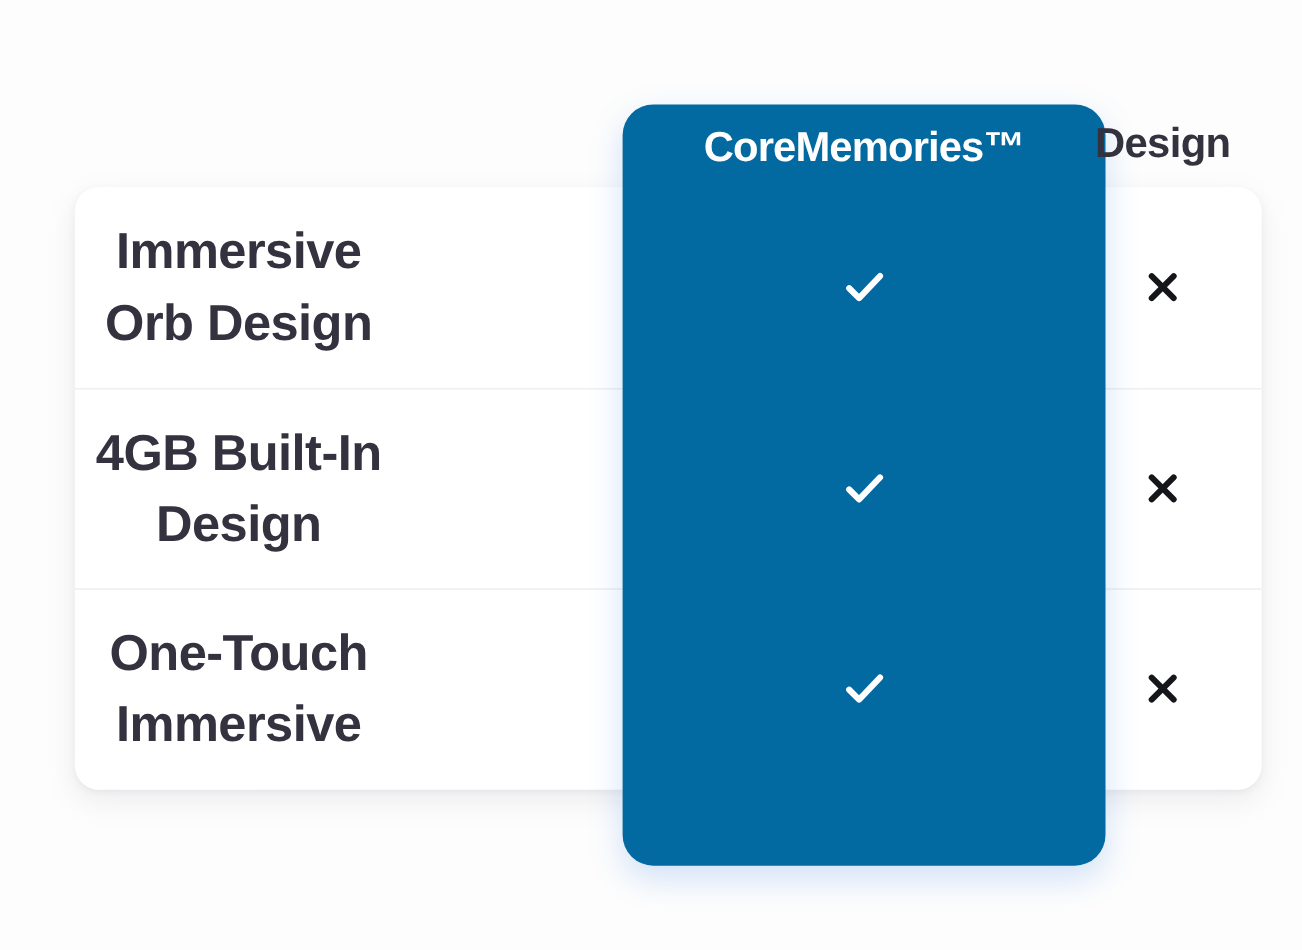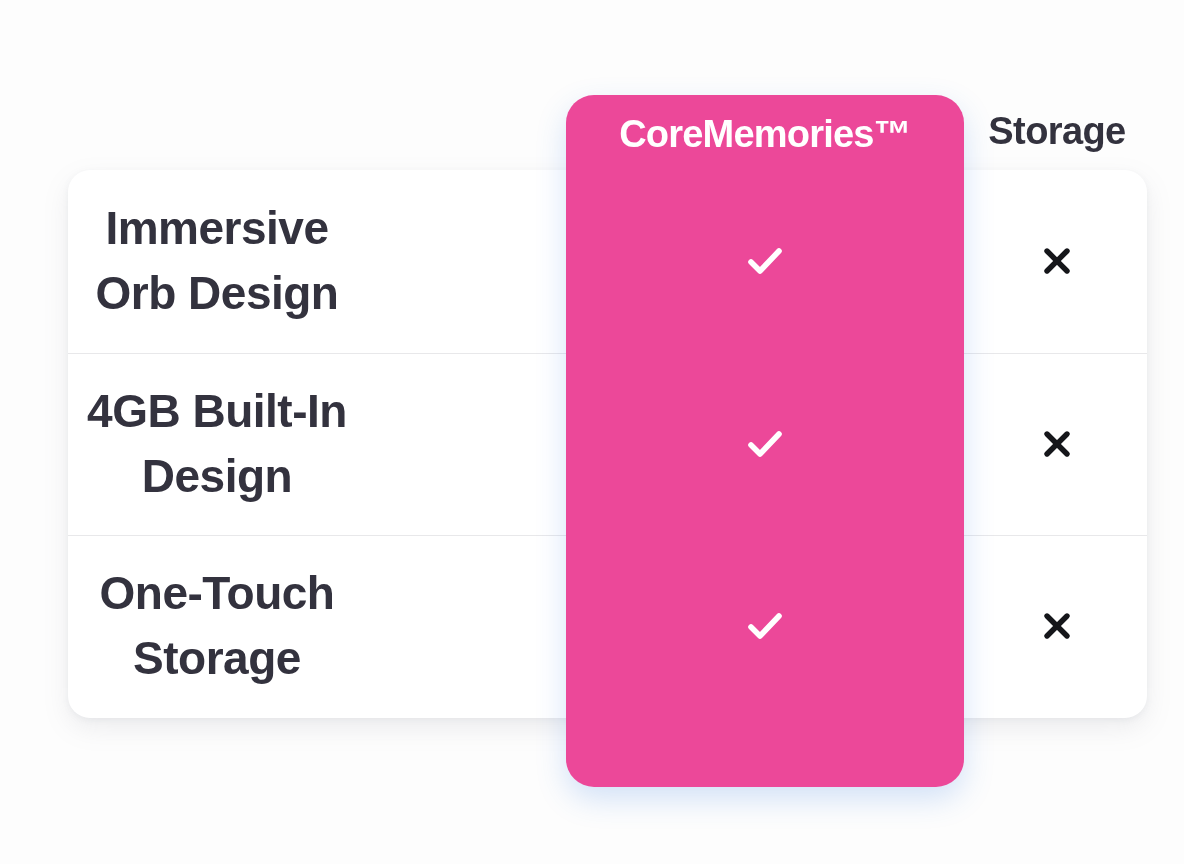--- a/index.html
+++ b/index.html
@@ -103,23 +103,23 @@
     stroke: #15161a;
     stroke-width: 5.4;
     stroke-linecap: round;
   }
 
   
   #highlight-column {
     position: absolute;
     left: 566px;
     top: 95px;
-    width: 398px;
+    width: 439px;
     height: 692px;
-    background: #ec4899;
+    background: #0369a1;
     border-radius: 28px;
     box-shadow: 0 12px 30px rgba(58, 128, 228, 0.22);
     z-index: 3;
   }
 
   #header-corememories {
     position: absolute;
     left: 0;
     top: 0;
     width: 100%;
@@ -160,21 +160,21 @@
     stroke-width: 5.6;
     stroke-linecap: round;
     stroke-linejoin: round;
   }
 </style>
 </head>
 <body>
 
 <div id="comparison-stage">
 
-  <div id="header-others" class="col-header">Storage</div>
+  <div id="header-others" class="col-header">Design</div>
 
   <div id="feature-table-card">
 
     <div class="table-row">
       <div class="cell-feature">Immersive Orb Design</div>
       <div class="cell-others">
         <svg class="cross-icon" viewBox="0 0 34 34">
           <line x1="7" y1="7" x2="27" y2="27"></line>
           <line x1="27" y1="7" x2="7" y2="27"></line>
         </svg>
@@ -185,21 +185,21 @@
       <div class="cell-feature">4GB Built-In Design</div>
       <div class="cell-others">
         <svg class="cross-icon" viewBox="0 0 34 34">
           <line x1="7" y1="7" x2="27" y2="27"></line>
           <line x1="27" y1="7" x2="7" y2="27"></line>
         </svg>
       </div>
     </div>
 
     <div class="table-row">
-      <div class="cell-feature">One-Touch Storage</div>
+      <div class="cell-feature">One-Touch Immersive</div>
       <div class="cell-others">
         <svg class="cross-icon" viewBox="0 0 34 34">
           <line x1="7" y1="7" x2="27" y2="27"></line>
           <line x1="27" y1="7" x2="7" y2="27"></line>
         </svg>
       </div>
     </div>
 
   </div>
 

